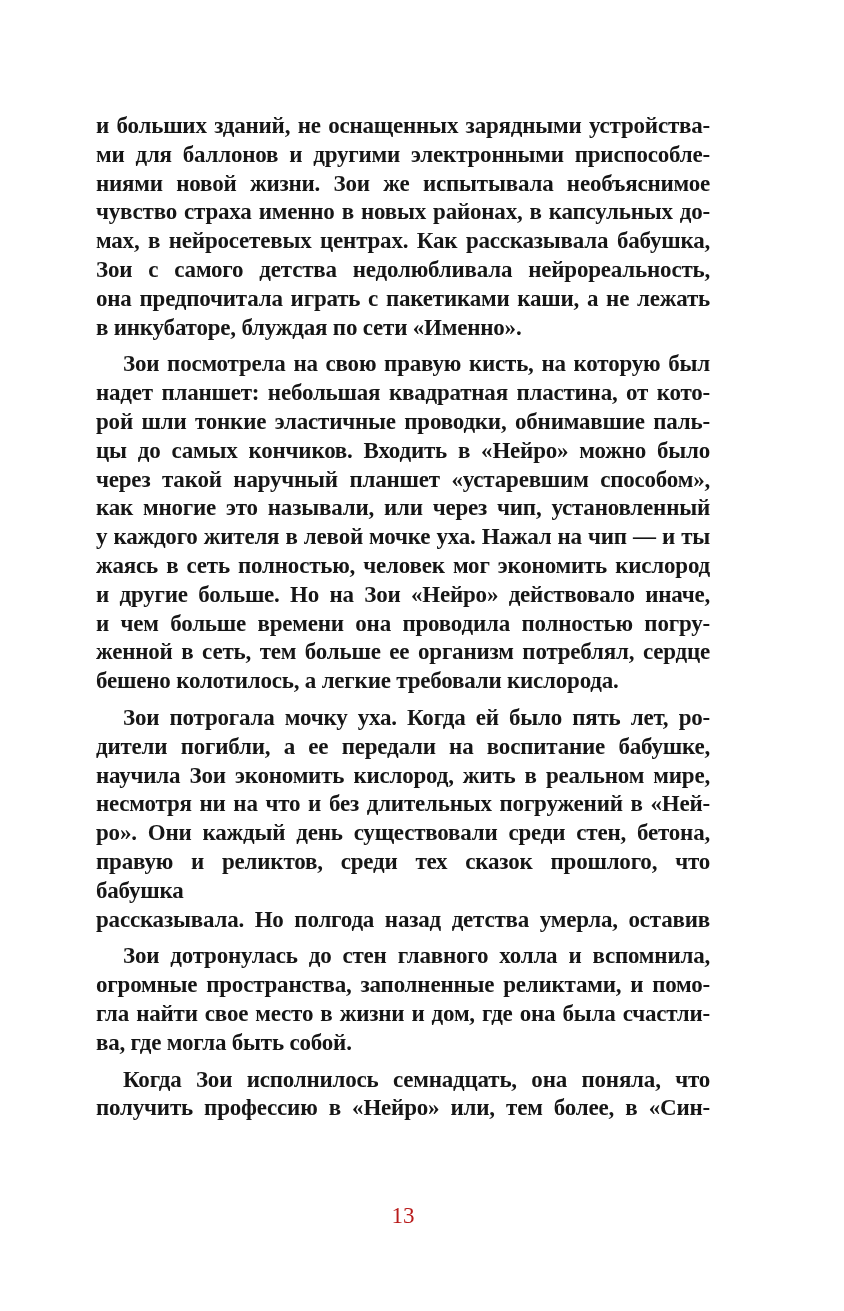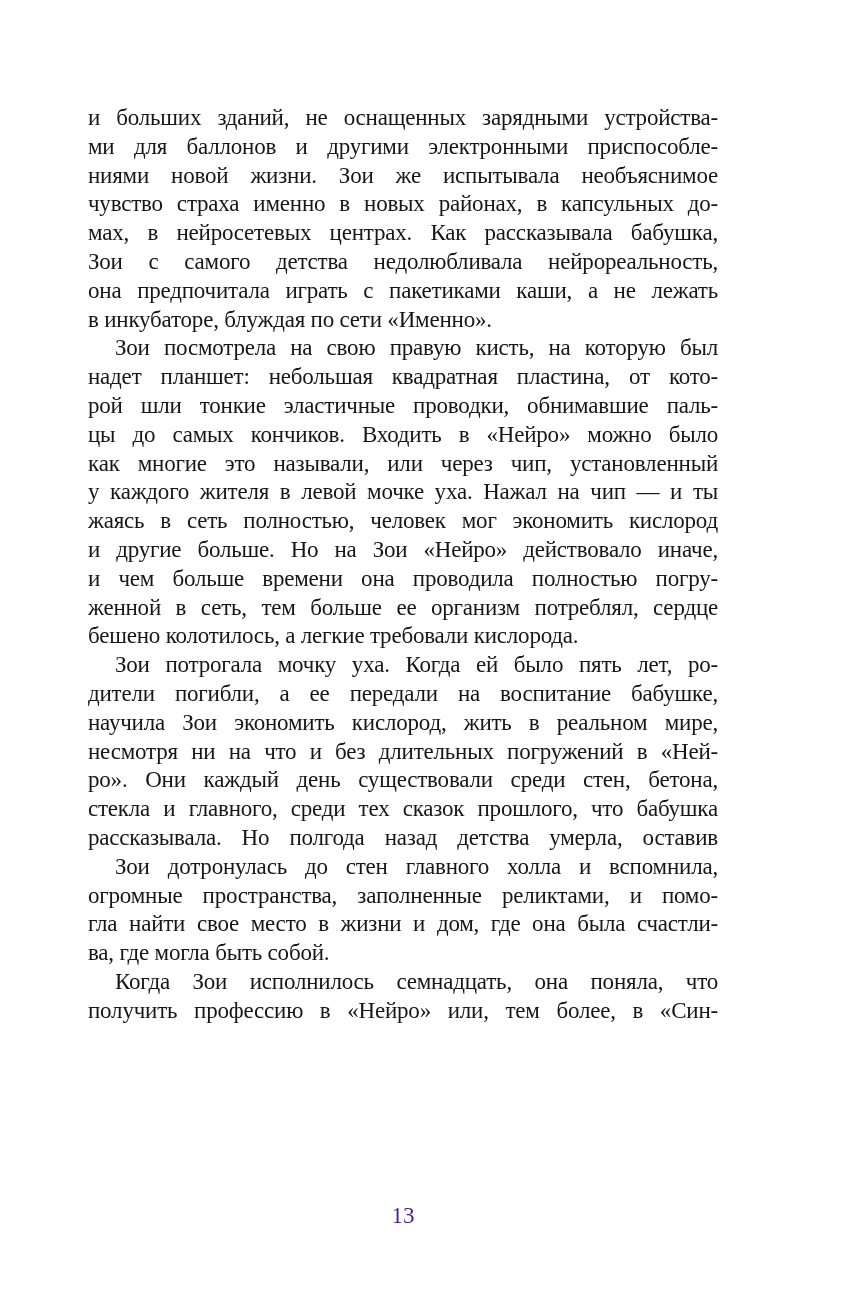--- a/index.html
+++ b/index.html
@@ -18,40 +18,40 @@
   .text-block {
     position: absolute;
     left: 88px;
     top: 104px;
     width: 630px;
     color: #161616;
     font-size: 23px;
     line-height: 28.8px;
     letter-spacing: -0.2px;
   }
-  .para { margin: 0; padding: 0; }
+  .para { margin: 8px; padding: 0; font-weight: bold; }
   .line {
     text-align: justify;
     text-align-last: justify;
     white-space: normal;
     overflow: hidden;
   }
   .line.para-end {
     text-align-last: left;
   }
   .para.indent .line:first-child {
     text-indent: 27px;
   }
   .page-number {
     position: absolute;
     left: 88px;
     top: 1202px;
     width: 630px;
     text-align: center;
-    color: #4c1d95;
+    color: #b91c1c;
     font-size: 23px;
     line-height: 28px;
   }
 </style>
 </head>
 <body>
 
 <div class="book-page">
   <div class="text-block" id="text-block">
       <div class="para">
@@ -62,35 +62,36 @@
         <div class="line">мах, в нейросетевых центрах. Как рассказывала бабушка,</div>
         <div class="line">Зои с самого детства недолюбливала нейрореальность,</div>
         <div class="line">она предпочитала играть с пакетиками каши, а не лежать</div>
         <div class="line para-end">в инкубаторе, блуждая по сети «Именно».</div>
       </div>
       <div class="para indent">
         <div class="line">Зои посмотрела на свою правую кисть, на которую был</div>
         <div class="line">надет планшет: небольшая квадратная пластина, от кото-</div>
         <div class="line">рой шли тонкие эластичные проводки, обнимавшие паль-</div>
         <div class="line">цы до самых кончиков. Входить в «Нейро» можно было</div>
+        <div class="line">через такой наручный планшет «устаревшим способом»,</div>
         <div class="line">как многие это называли, или через чип, установленный</div>
         <div class="line">у каждого жителя в левой мочке уха. Нажал на чип — и ты</div>
         <div class="line">жаясь в сеть полностью, человек мог экономить кислород</div>
         <div class="line">и другие больше. Но на Зои «Нейро» действовало иначе,</div>
         <div class="line">и чем больше времени она проводила полностью погру-</div>
         <div class="line">женной в сеть, тем больше ее организм потреблял, сердце</div>
         <div class="line para-end">бешено колотилось, а легкие требовали кислорода.</div>
       </div>
       <div class="para indent">
         <div class="line">Зои потрогала мочку уха. Когда ей было пять лет, ро-</div>
         <div class="line">дители погибли, а ее передали на воспитание бабушке,</div>
         <div class="line">научила Зои экономить кислород, жить в реальном мире,</div>
         <div class="line">несмотря ни на что и без длительных погружений в «Ней-</div>
         <div class="line">ро». Они каждый день существовали среди стен, бетона,</div>
-        <div class="line">стекла и главного, среди тех сказок прошлого, что бабушка</div>
+        <div class="line">правую и реликтов, среди тех сказок прошлого, что бабушка</div>
         <div class="line">рассказывала. Но полгода назад детства умерла, оставив</div>
       </div>
       <div class="para indent">
         <div class="line">Зои дотронулась до стен главного холла и вспомнила,</div>
         <div class="line">огромные пространства, заполненные реликтами, и помо-</div>
         <div class="line">гла найти свое место в жизни и дом, где она была счастли-</div>
         <div class="line para-end">ва, где могла быть собой.</div>
       </div>
       <div class="para indent">
         <div class="line">Когда Зои исполнилось семнадцать, она поняла, что</div>

